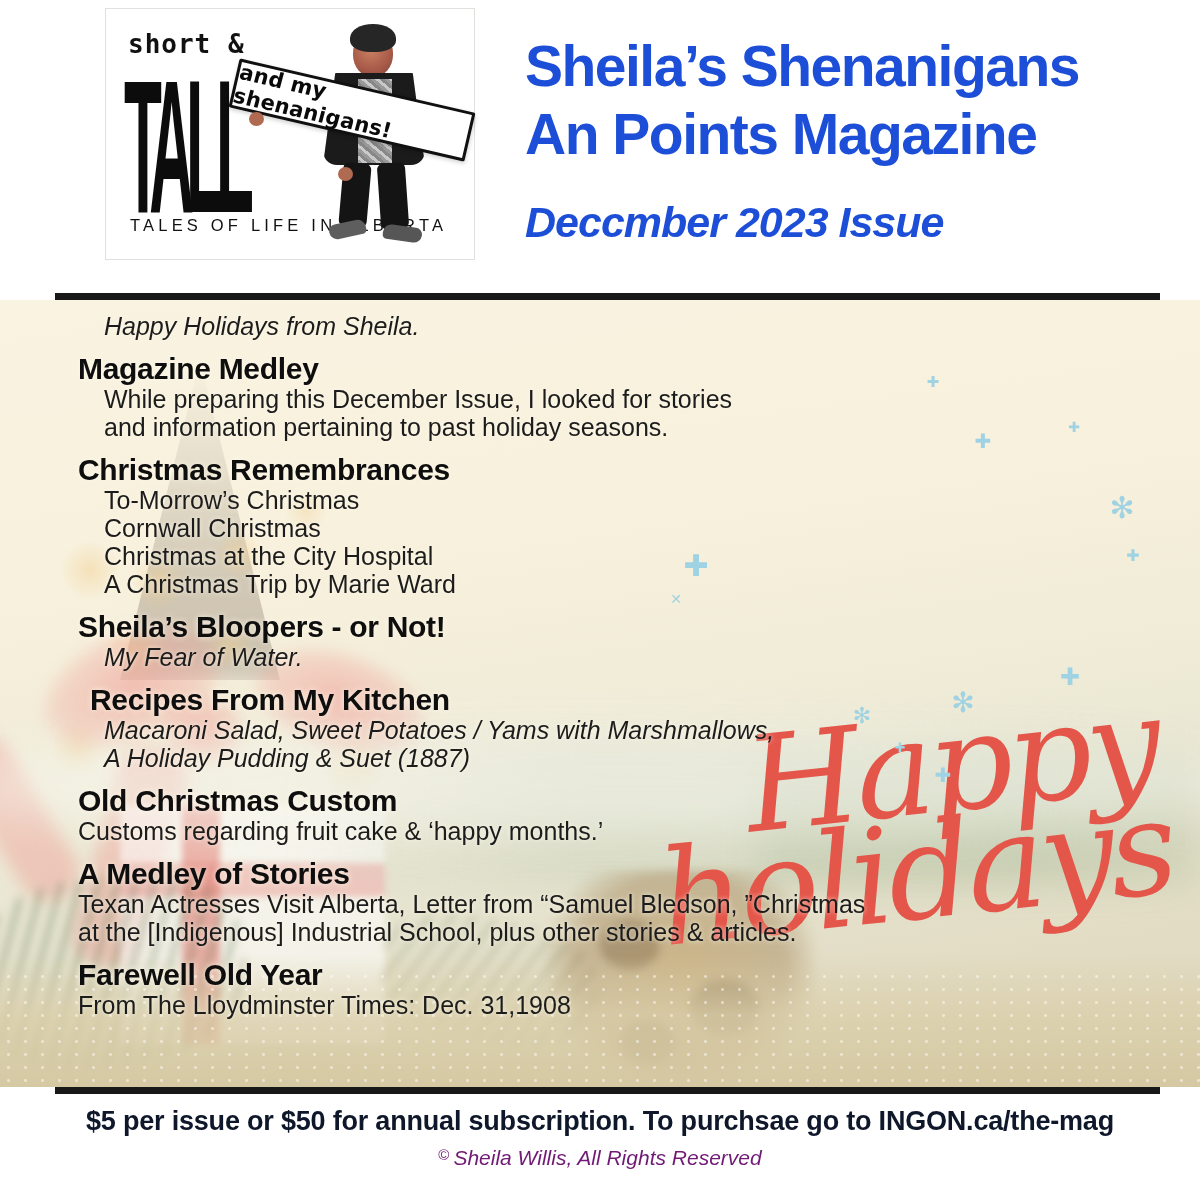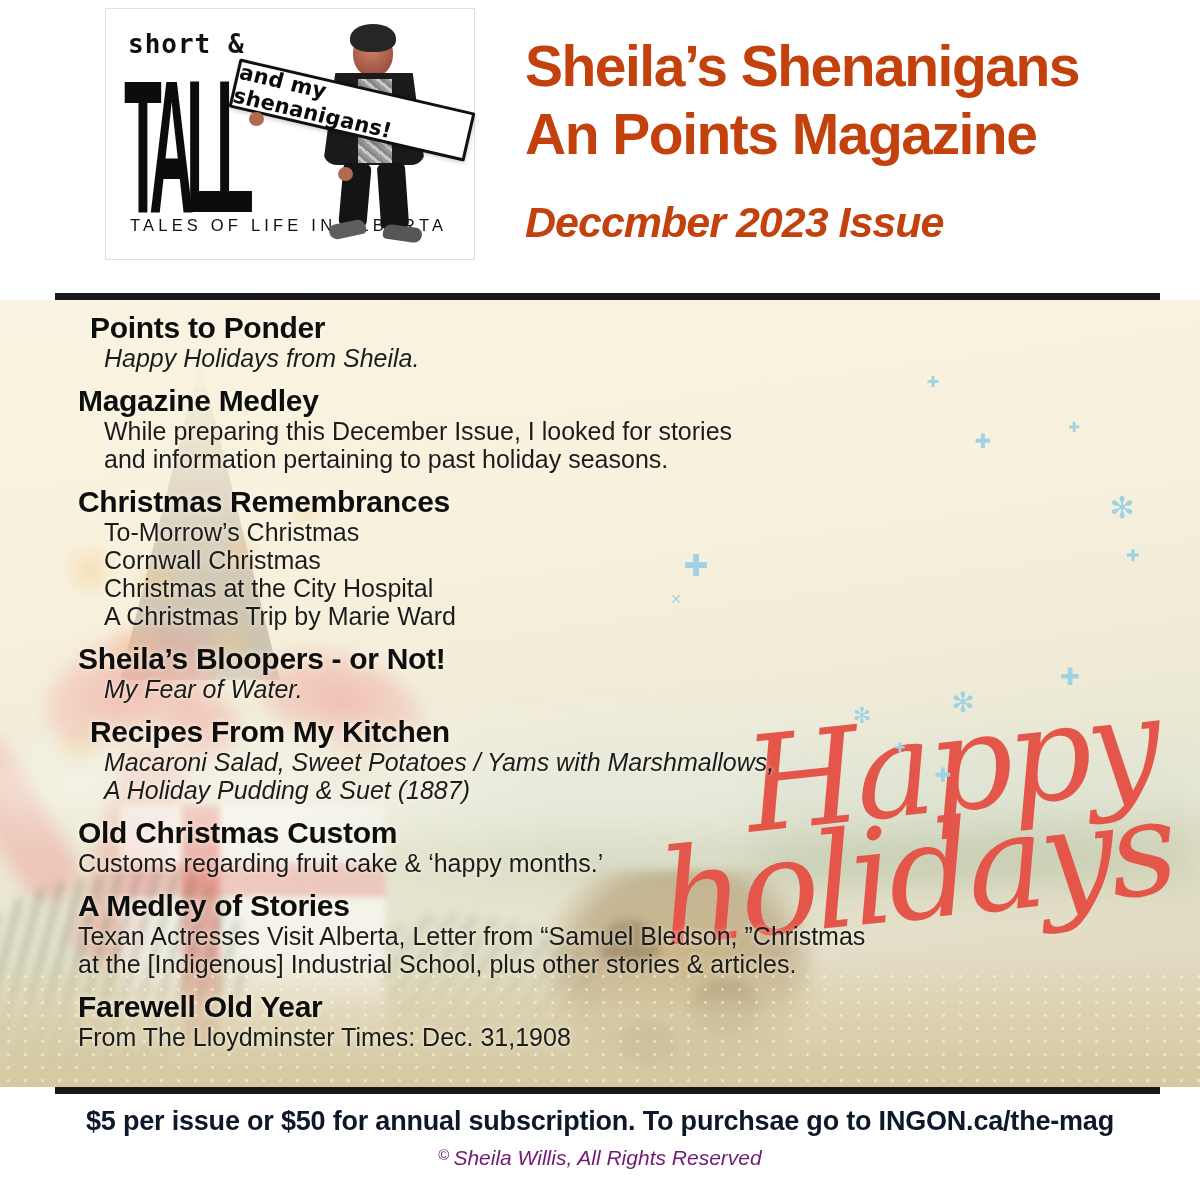--- a/index.html
+++ b/index.html
@@ -35,21 +35,21 @@
   .man-shoe-r { position:absolute; left:82px; top:201px; width:39px; height:15px; background:#565656;
               border-radius:10px 8px 10px 5px; transform:rotate(8deg); }
   .man-hand { position:absolute; width:15px; height:14px; border-radius:50%; background:#b06a52; z-index:6; }
   .logo-sign { position:absolute; left:125px; top:76px; width:242px; height:50px; background:#fff;
               border:3px solid #101010; border-radius:2px; transform:rotate(13deg); z-index:5;
               display:flex; align-items:center; justify-content:center;
               box-shadow:1px 2px 4px rgba(0,0,0,.18); }
   .logo-sign span { font-size:21px; font-weight:800; color:#0a0a0a; letter-spacing:0.2px;
               font-family:"DejaVu Sans", sans-serif; transform:skewX(-2deg); }
 
-  .title-block { position:absolute; left:525px; top:32px; width:640px; color:#c2410c; }
+  .title-block { position:absolute; left:525px; top:32px; width:640px; color:#1d4ed8; }
   .title-line { font-size:57px; font-weight:700; line-height:68px; letter-spacing:-1.5px; }
   .issue-line { margin-top:30px; font-size:43px; font-weight:700; font-style:italic; letter-spacing:-1px; }
 
   .rule { position:absolute; left:55px; width:1105px; height:7px; background:#181818; }
   .rule-top { top:293px; }
   .rule-bottom { top:1087px; }
 
   
   .content { position:absolute; left:0; top:300px; width:1200px; height:787px; overflow:hidden;
              background:linear-gradient(172deg,#f9f3e1 0%,#f8f1dd 30%,#f0ecd8 52%,#e7e5d1 68%,#e2dcc4 84%,#ded6bd 100%); }
@@ -185,21 +185,20 @@
     <span class="sparkle" style="left: 696px; top: 266px; font-size: 30px; color: rgb(159, 210, 226);">✚</span>
     <span class="sparkle" style="left: 676px; top: 299px; font-size: 14px; color: rgb(159, 210, 226);">✕</span>
     <span class="sparkle" style="left: 1070px; top: 377px; font-size: 24px; color: rgb(159, 210, 226);">✚</span>
     <span class="sparkle" style="left: 963px; top: 403px; font-size: 28px; color: rgb(159, 210, 226);">✻</span>
     <span class="sparkle" style="left: 862px; top: 416px; font-size: 22px; color: rgb(159, 210, 226);">✻</span>
     <span class="sparkle" style="left: 900px; top: 447px; font-size: 13px; color: rgb(159, 210, 226);">✚</span>
     <span class="sparkle" style="left: 943px; top: 475px; font-size: 20px; color: rgb(159, 210, 226);">✚</span>
 
     <div class="toc">
       <section>
-        <h2 class="pad12">Points to Ponder</h2>
         <div class="toc-item indent italic">Happy Holidays from Sheila.</div>
       </section>
       <section>
         <h2>Magazine Medley</h2>
         <div class="toc-item indent">While preparing this December Issue, I looked for stories</div>
         <div class="toc-item indent">and information pertaining to past holiday seasons.</div>
       </section>
       <section>
         <h2>Christmas Remembrances</h2>
         <div class="toc-item indent">To-Morrow’s Christmas</div>

